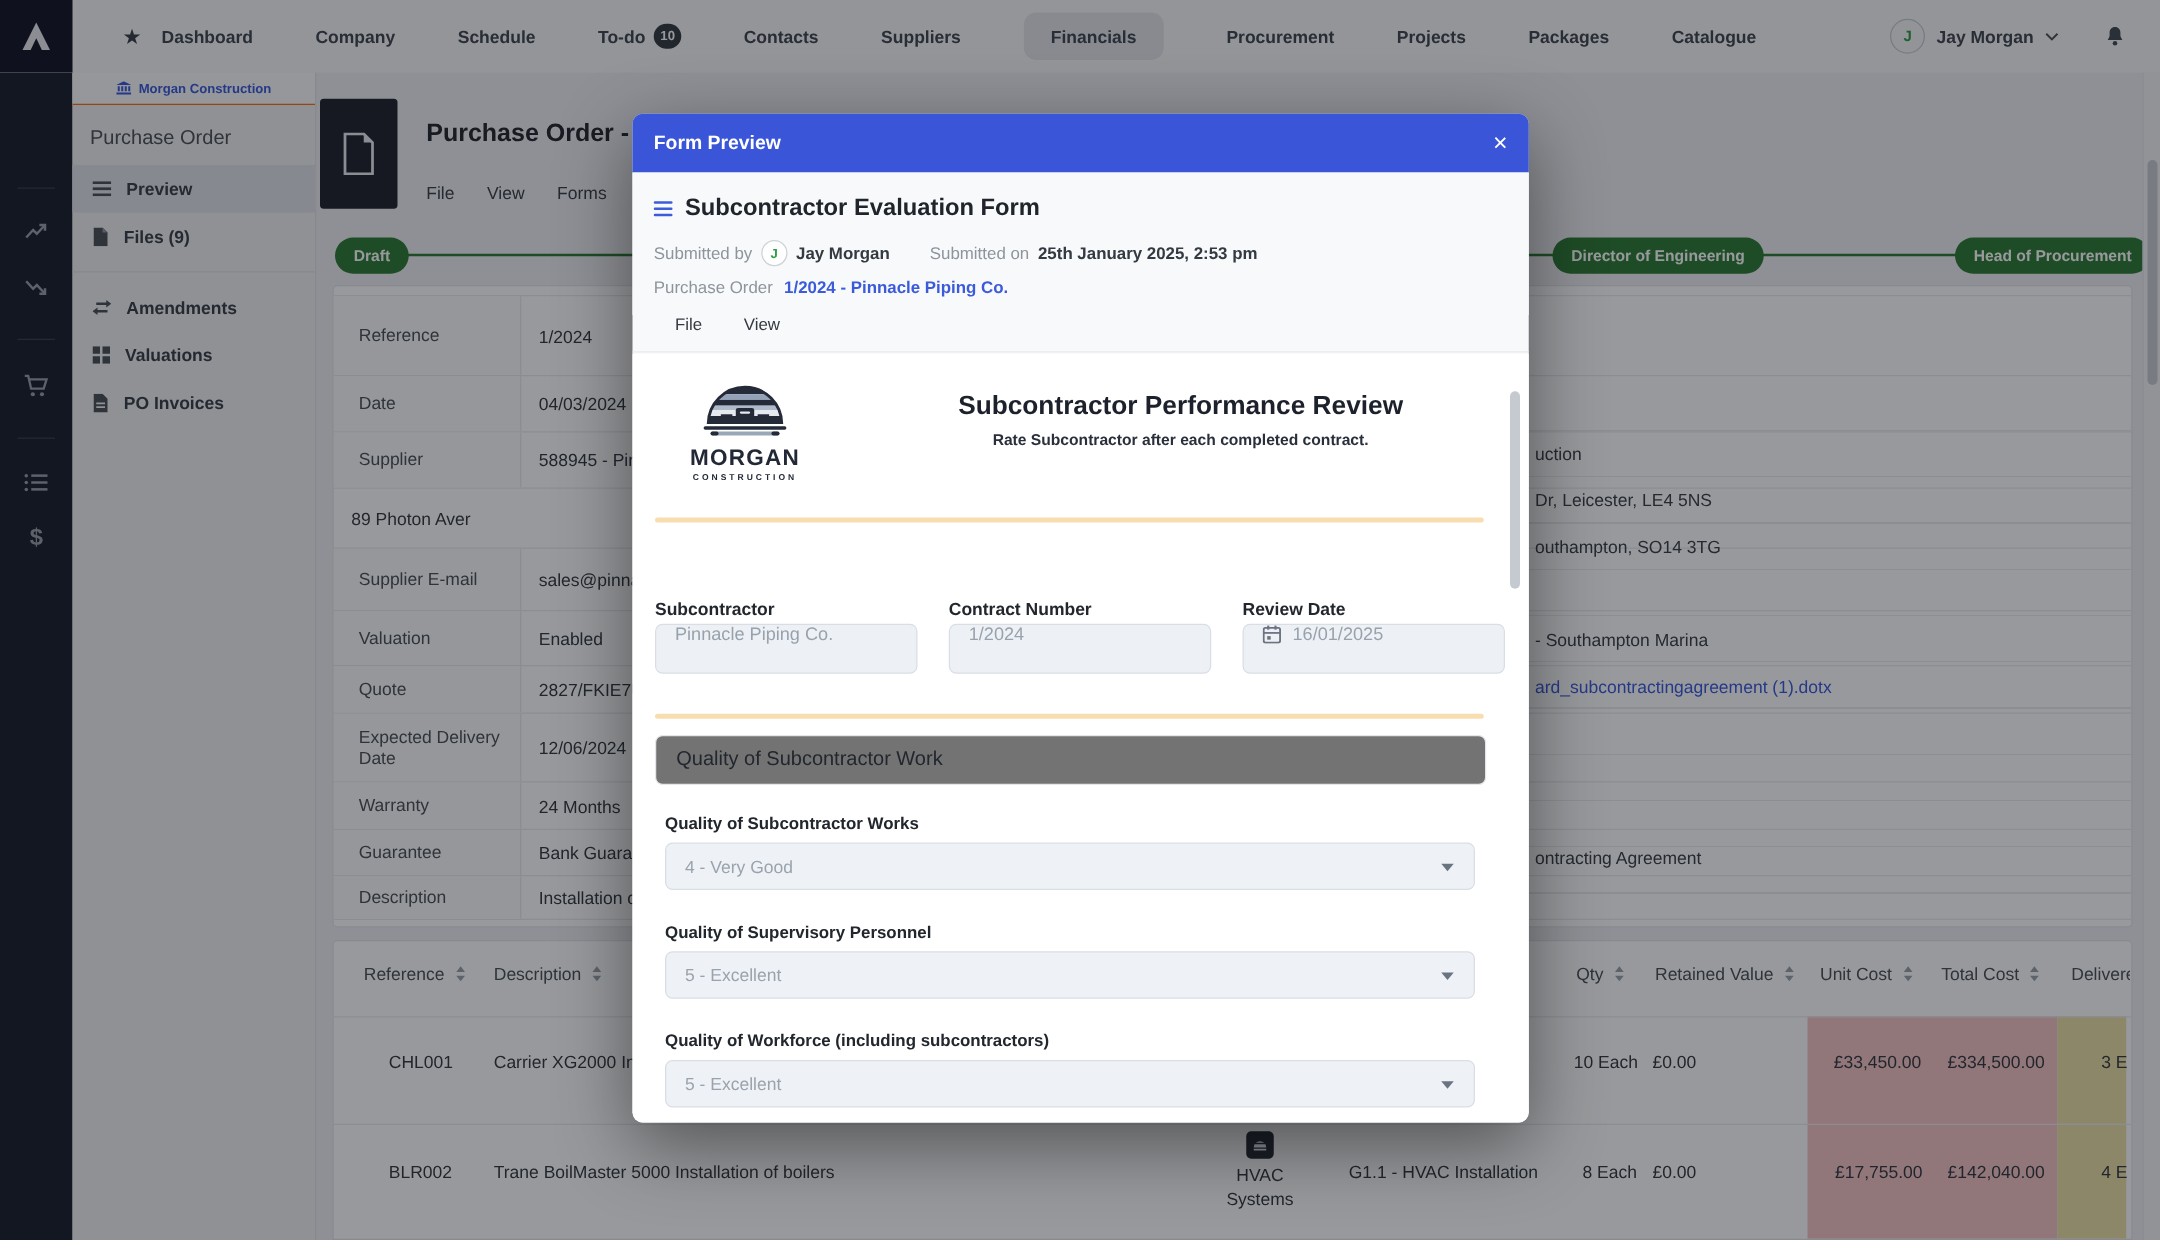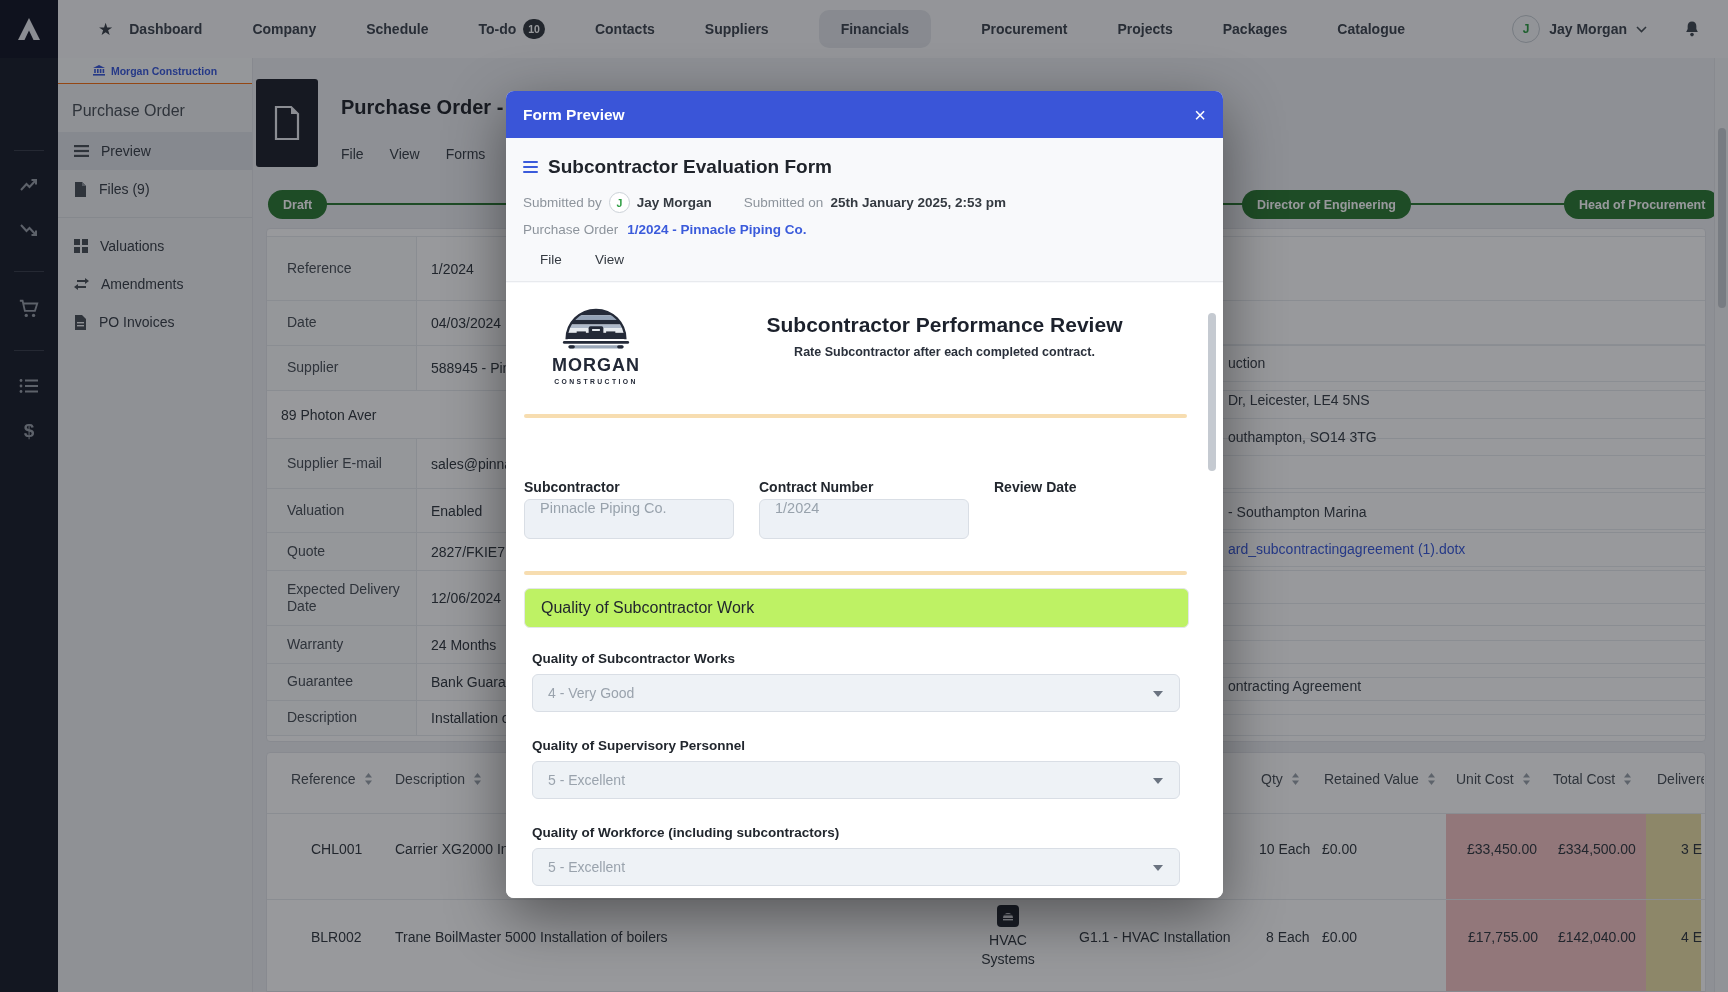--- a/index.html
+++ b/index.html
@@ -21,21 +21,21 @@
   .user-name { font-size:14px; font-weight:600; color:#3f4650; }
   .bell { margin-left:26px; cursor:pointer; display:flex; }
 
   
   .rail { position:absolute; left:0; top:58px; width:58px; bottom:0; background:#1b1f2b; }
   .rail .ricon { position:absolute; left:0; width:58px; display:flex; justify-content:center; color:#9aa0aa; cursor:pointer; }
   .rail .rdiv { position:absolute; left:14px; width:30px; border-top:1px solid #3a3f4a; }
   .sidebar { position:absolute; left:58px; top:58px; width:195px; bottom:0; background:#f0f1f3; border-right:1px solid #e2e4e8; }
   .org-bar { height:26px; background:#fafbfc; border-bottom:1px solid #f97316; display:flex; align-items:center; justify-content:center; gap:6px; color:#3b5bdb; font-size:10.5px; font-weight:600; cursor:pointer; }
   .side-section { margin:18px 0 12px 14px; font-size:16px; color:#4a5158; font-weight:500; }
-  .side-item { height:38px; display:flex; align-items:center; gap:12px; padding-left:16px; font-size:14px; font-weight:400; color:#3a4149; cursor:pointer; }
+  .side-item { height:38px; display:flex; align-items:center; gap:12px; padding-left:16px; font-size:14px; font-weight:700; color:#3a4149; cursor:pointer; }
   .side-item.active { background:#e1e3e8; }
   .side-div { border-top:1px solid #dfe2e6; margin:9px 0; }
 
   
   .doc-tile { left:256px; top:79px; width:62px; height:88px; background:#20242e; border-radius:3px; display:flex; align-items:center; justify-content:center; }
   .page-title { left:341px; top:96px; font-size:20px; font-weight:600; color:#23272d; white-space:nowrap; }
   .menus { left:341px; top:146px; display:flex; gap:26px; font-size:14px; color:#3a4149; }
   .menu-link { cursor:pointer; }
   .flow-line { left:296px; top:203px; width:1416px; height:2px; background:#2e7a35; }
   .pill { position:absolute; top:190px; height:29px; background:#2e7a35; color:#fff; font-size:12.5px; font-weight:700; border-radius:15px; display:flex; align-items:center; padding:12px 15px; white-space:nowrap; }
@@ -88,21 +88,21 @@
 
   .logo-block { position:absolute; left:40px; top:6px; width:100px; text-align:center; }
   .logo-word { font-size:18px; font-weight:800; letter-spacing:1px; color:#222836; margin-top:2px; }
   .logo-sub { font-size:6.8px; font-weight:700; letter-spacing:2.4px; color:#222836; margin-top:2px; }
   .doc-title { position:absolute; left:200px; right:40px; top:30px; text-align:center; font-size:21px; font-weight:800; color:#1c212c; }
   .doc-subtitle { position:absolute; left:200px; right:40px; top:62px; text-align:center; font-size:12.5px; font-weight:700; color:#2a303b; }
   .orange-hr { position:absolute; left:18px; right:36px; height:4px; background:#f7ddb0; border-radius:2px; }
   .doc-intro { position:absolute; left:18px; top:146px; width:680px; font-size:13.8px; line-height:1.48; color:#30363f; }
   .f-label { position:absolute; top:196px; font-size:14px; font-weight:700; color:#22272e; }
   .f-input { position:absolute; top:216px; width:210px; height:40px; background:#edf1f6; border:1px solid #d9dee5; border-radius:6px; display:flex; align-items:flex-start; padding-left:15px; gap:9px; font-size:14.5px; color:#98a2ac; }
-  .section-head { position:absolute; left:18px; top:305px; width:665px; height:40px; background:#bef264; border:1px solid #e3e6ea; border-radius:6px; display:flex; align-items:center; padding-left:16px; font-size:16px; font-weight:500; color:#22272e; }
+  .section-head { position:absolute; left:18px; top:305px; width:665px; height:40px; background:#737373; border:1px solid #e3e6ea; border-radius:6px; display:flex; align-items:center; padding-left:16px; font-size:16px; font-weight:500; color:#22272e; }
   .q-label { position:absolute; left:26px; font-size:13.5px; font-weight:700; color:#22272e; }
   .q-select { position:absolute; left:26px; width:648px; height:38px; background:#eef2f6; border:1px solid #d9dee5; border-radius:6px; display:flex; align-items:center; padding-left:15px; font-size:14px; color:#9aa3ad; cursor:pointer; }
   .q-select .chev { position:absolute; right:16px; top:16px; width:0; height:0; border-left:5px solid transparent; border-right:5px solid transparent; border-top:6px solid #6a7380; }
   .m-scroll-thumb { position:absolute; right:7px; top:30px; width:8px; height:158px; background:#c5cad1; border-radius:4px; cursor:pointer; }
 </style>
 </head>
 <body>
 
 <div class="screen">
 
@@ -203,34 +203,34 @@
     </div>
     <div class="side-item">
       <svg width="13" height="15" viewBox="0 0 13 15">
           <path d="M1 0 H8 L12 4 V15 H1 Z" fill="#4a5158"></path>
           <path d="M8 0 L12 4 H8 Z" fill="#8d949c"></path>
         </svg>
       <span>Files (9)</span>
     </div>
     <div class="side-div"></div>
     <div class="side-item">
+      <svg width="15" height="12" viewBox="0 0 15 12">
+          <path d="M11 0 L15 3 L11 6 V4 H3 V2 H11 Z" fill="#4a5158"></path>
+          <path d="M4 6 L0 9 L4 12 V10 H12 V8 H4 Z" fill="#4a5158"></path>
+        </svg>
+      <span>Amendments</span>
+    </div>
+    <div class="side-item">
       <svg width="14" height="14" viewBox="0 0 14 14">
           <rect x="0" y="0" width="6" height="6" fill="#4a5158"></rect>
           <rect x="8" y="0" width="6" height="6" fill="#4a5158"></rect>
           <rect x="0" y="8" width="6" height="6" fill="#4a5158"></rect>
           <rect x="8" y="8" width="6" height="6" fill="#4a5158"></rect>
         </svg>
       <span>Valuations</span>
-    </div>
-    <div class="side-item">
-      <svg width="15" height="12" viewBox="0 0 15 12">
-          <path d="M11 0 L15 3 L11 6 V4 H3 V2 H11 Z" fill="#4a5158"></path>
-          <path d="M4 6 L0 9 L4 12 V10 H12 V8 H4 Z" fill="#4a5158"></path>
-        </svg>
-      <span>Amendments</span>
     </div>
     <div class="side-item">
       <svg width="13" height="15" viewBox="0 0 13 15">
           <path d="M1 0 H8 L12 4 V15 H1 Z" fill="#4a5158"></path>
           <rect x="3" y="7" width="7" height="1.4" fill="#f0f1f3"></rect>
           <rect x="3" y="10" width="7" height="1.4" fill="#f0f1f3"></rect>
         </svg>
       <span>PO Invoices</span>
     </div>
   </aside>
@@ -465,20 +465,30 @@
       <span class="f-label" style="left:18px">Subcontractor</span>
       <span class="f-label" style="left:253px">Contract Number</span>
       <span class="f-label" style="left:488px">Review Date</span>
 
       <div class="f-input" style="left:18px">
           <span>Pinnacle Piping Co.</span>
         </div>
       <div class="f-input" style="left:253px">
           <span>1/2024</span>
         </div>
+      <div class="f-input" style="left:488px">
+        <svg width="15" height="15" viewBox="0 0 16 16">
+            <rect x="1" y="2.5" width="14" height="12.5" rx="1.5" fill="none" stroke="#6b7480" stroke-width="1.6"></rect>
+            <rect x="4" y="0.5" width="1.8" height="3.5" fill="#6b7480"></rect>
+            <rect x="10.2" y="0.5" width="1.8" height="3.5" fill="#6b7480"></rect>
+            <rect x="1" y="6" width="14" height="1.5" fill="#6b7480"></rect>
+            <rect x="4" y="9.5" width="3" height="3" fill="#6b7480"></rect>
+          </svg>
+        <span>16/01/2025</span>
+      </div>
 
       <div class="orange-hr" style="top:288px"></div>
 
       <div class="section-head">Quality of Subcontractor Work</div>
 
       <span class="q-label" style="top:368px">Quality of Subcontractor Works</span>
       <div class="q-select" style="top:391px">
           <span>4 - Very Good</span>
           <i class="chev"></i>
         </div>

